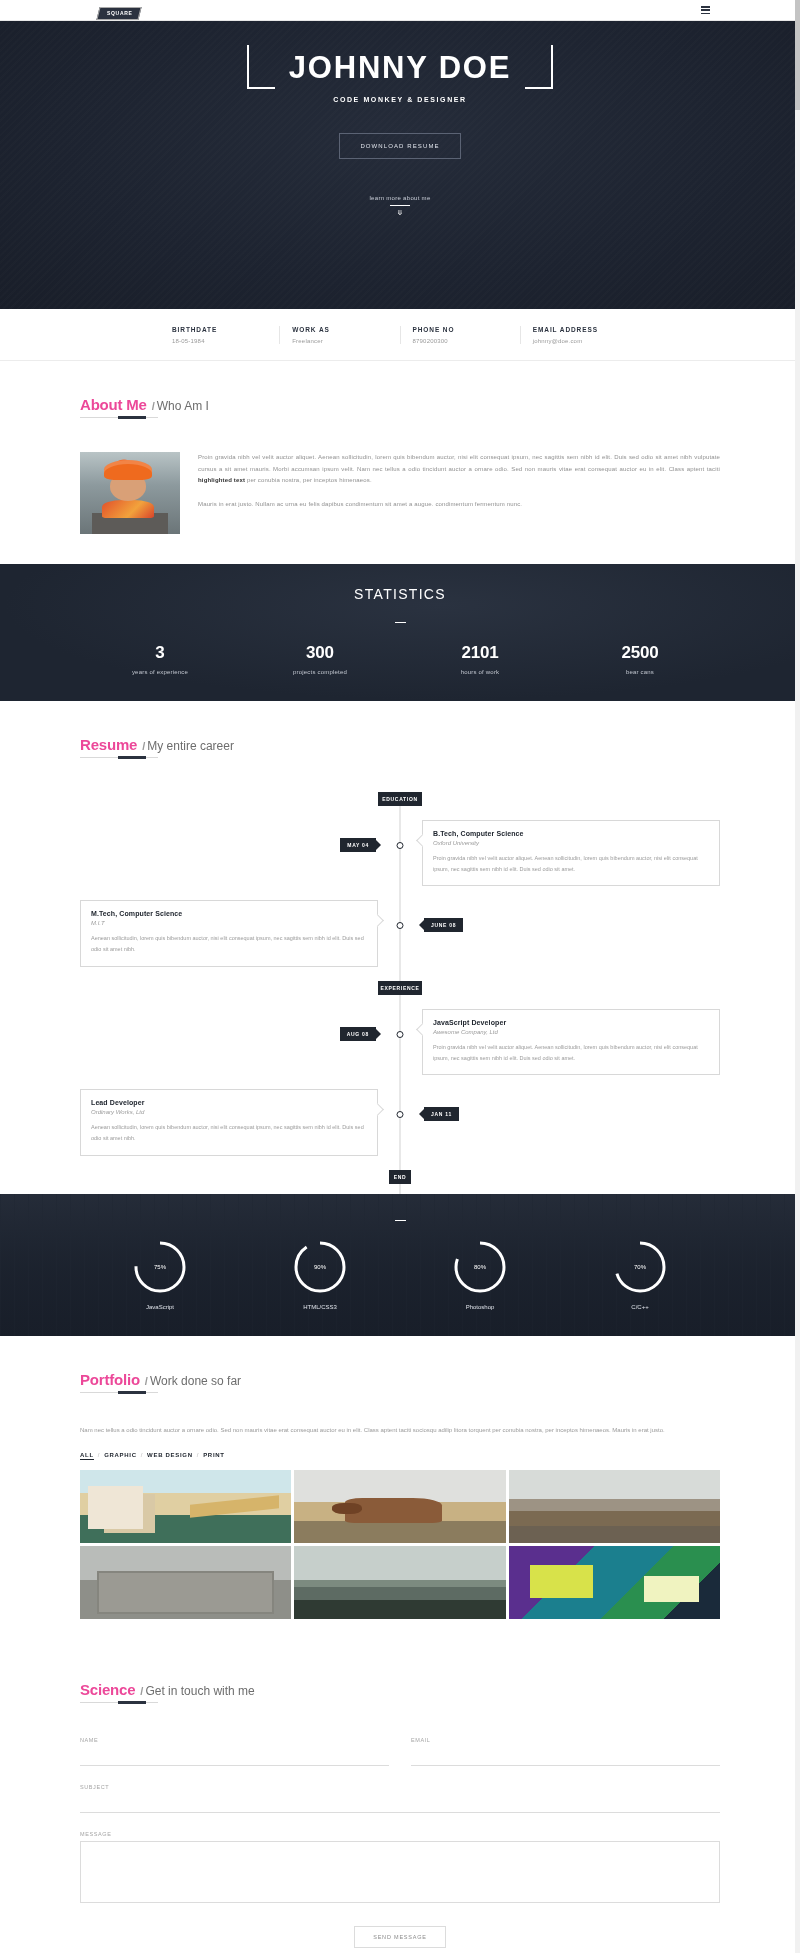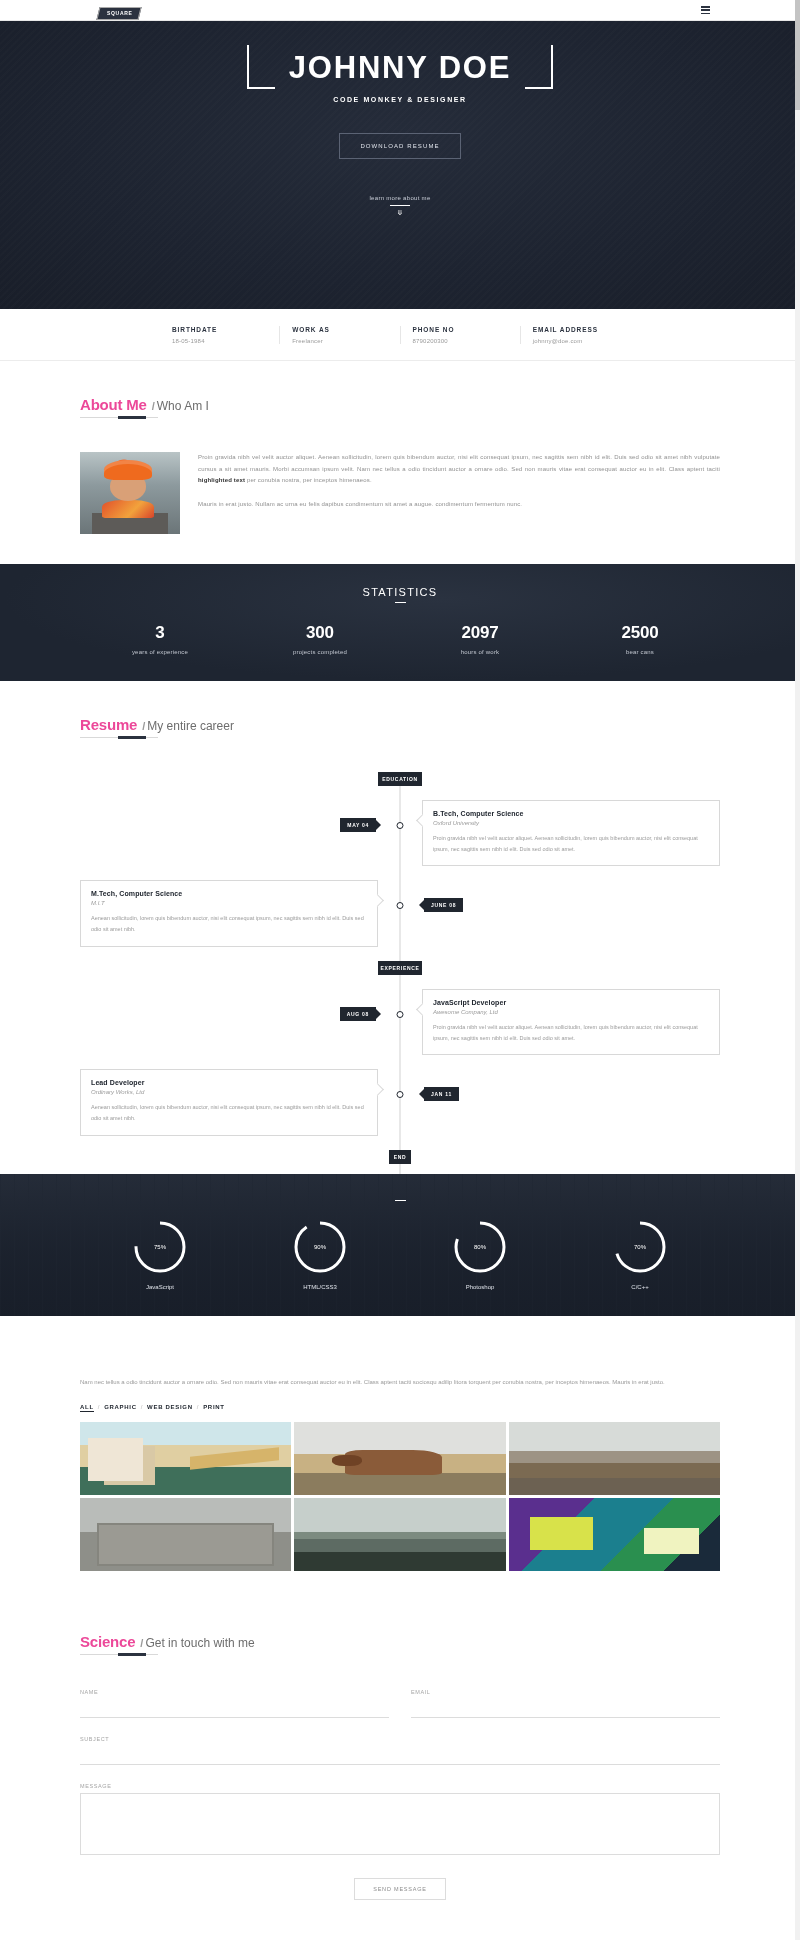--- a/index.html
+++ b/index.html
@@ -214,22 +214,22 @@
 
   
   .stats {
     background: #232a36;
     background-image: radial-gradient(ellipse at 55% 30%, #2a3240 0%, #1e2531 70%);
     color: #fff;
     padding: 22px 0 26px;
     text-align: center;
   }
   .stats h3 {
-    font-size: 11px; font-weight: normal; letter-spacing: 1.3px; color: #fff;
-    margin-bottom: 4px;
+    font-size: 14px; font-weight: normal; letter-spacing: 1.3px; color: #fff;
+    margin-bottom: 20px;
   }
   .stats .underline { width: 11px; height: 1px; background: #fff; margin: 0 auto 20px; }
   .stat-row { width: 640px; margin: 0 auto; display: flex; }
   .stat { flex: 1; }
   .stat-num { font-size: 17px; font-weight: bold; letter-spacing: -0.2px; }
   .stat-lbl { font-size: 6px; color: #c2c7d0; margin-top: 6px; letter-spacing: 0.2px; }
 
   
   .resume { padding: 35px 0 0; background: #fff; }
   .timeline { position: relative; margin-top: 28px; padding-bottom: 10px; }
@@ -469,21 +469,21 @@
     <div class="stat-row">
       <div class="stat">
         <div class="stat-num">3</div>
         <div class="stat-lbl">years of experience</div>
       </div>
       <div class="stat">
         <div class="stat-num">300</div>
         <div class="stat-lbl">projects completed</div>
       </div>
       <div class="stat">
-        <div class="stat-num">2097</div>
+        <div class="stat-num">2101</div>
         <div class="stat-lbl">hours of work</div>
       </div>
       <div class="stat">
         <div class="stat-num">2500</div>
         <div class="stat-lbl">bear cans</div>
       </div>
     </div>
   </div>
 
   <div class="resume">
@@ -602,20 +602,24 @@
             </svg>
           <div class="pct">70%</div>
         </div>
         <div class="skill-name">C/C++</div>
       </div>
     </div>
   </div>
 
   <div class="portfolio">
     <div class="wrap">
+      <div class="sec-head">
+        <h2>Portfolio</h2><span class="slash">/</span><span class="sub">Work done so far</span>
+        <div class="sec-rule"></div>
+      </div>
       <div class="pf-intro">Nam nec tellus a odio tincidunt auctor a ornare odio. Sed non mauris vitae erat consequat auctor eu in elit. Class aptent taciti sociosqu adilip litora torquent per conubia nostra, per inceptos himenaeos. Mauris in erat justo.</div>
       <div class="pf-filters">
         <span class="active">ALL</span><span class="sep">/</span><span>GRAPHIC</span><span class="sep">/</span><span>WEB DESIGN</span><span class="sep">/</span><span>PRINT</span>
       </div>
       <div class="pf-grid">
         <div class="pf-item pf1"></div>
         <div class="pf-item pf2"></div>
         <div class="pf-item pf3"></div>
         <div class="pf-item pf4"></div>
         <div class="pf-item pf5"></div>

